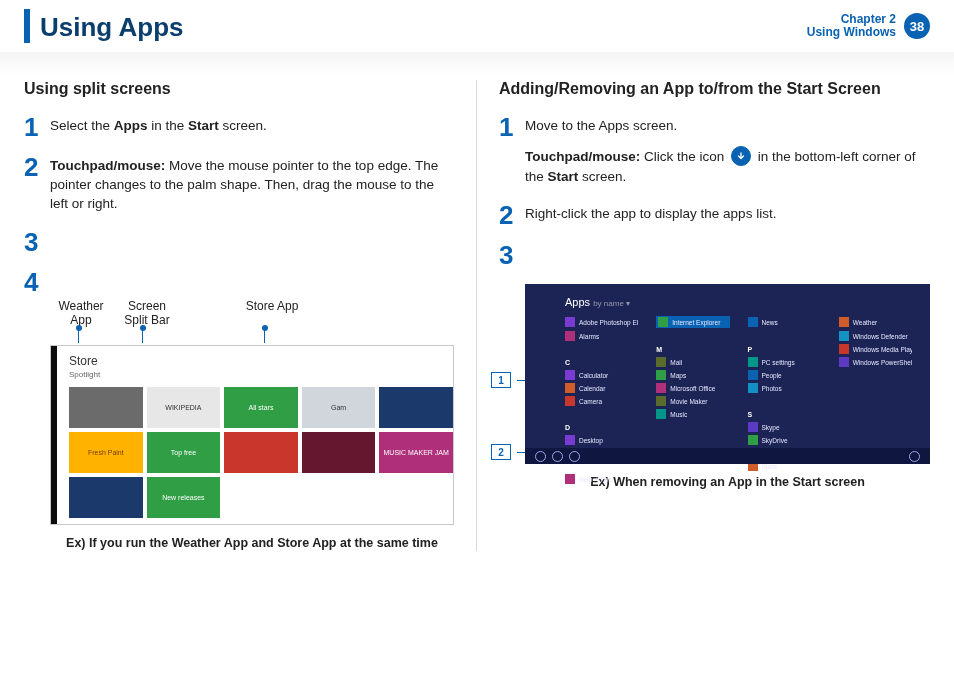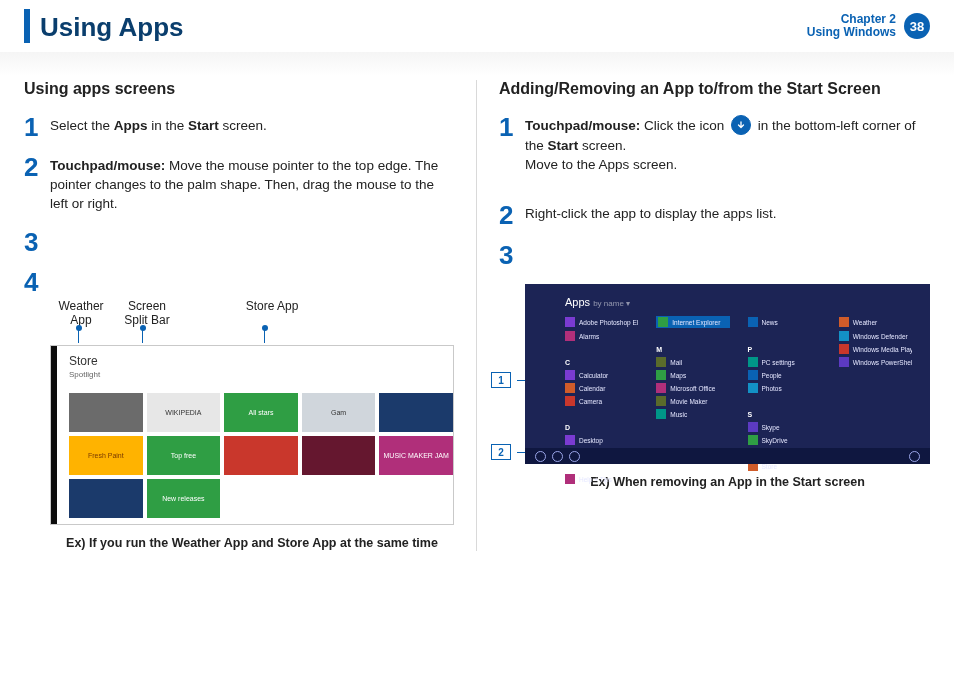--- a/index.html
+++ b/index.html
@@ -33,21 +33,21 @@
   .leader{position:absolute;border-left:1px solid #0a62b3;height:14px}
   .leader::before{content:"";position:absolute;top:-4px;left:-3px;width:6px;height:6px;border-radius:50%;background:#0a62b3}
   .split{display:flex;border:1px solid #c9c9c9;height:178px;overflow:hidden}
   .pane-weather{width:90px;background:linear-gradient(#103a66,#16253c);color:#fff;font-size:7px;padding:6px 6px 4px 6px;box-sizing:border-box;display:flex;flex-direction:column;justify-content:space-between}
   .pane-weather .top{font-size:6px;letter-spacing:.3px;line-height:8px}
   .pane-weather .temp{font-size:22px;font-weight:300}
   .pane-weather .cond{font-size:7px;opacity:.8}
   .splitbar{width:6px;background:#0c0c0c}
   .pane-store{flex:1;background:#fff;display:flex;flex-direction:column}
   .store-hdr{padding:8px 12px 2px;font-size:12px;color:#333}
-  .store-sub{padding:0 12px 14px;font-size:8px;color:#666}
+  .store-sub{padding:0 12px 8px;font-size:8px;color:#666}
   .tiles{flex:1;display:grid;grid-template-columns:repeat(5,1fr);grid-auto-rows:1fr;gap:4px;padding:0 0 6px 12px}
   .tile{display:flex;align-items:center;justify-content:center;color:#fff;font-size:7px;text-align:center;padding:2px}
   .cap{font-size:12.5px;font-weight:700;text-align:center;margin-top:10px;line-height:16px}
   
   .fig-r{margin-left:26px;margin-top:14px}
   .apps{height:180px;background:#1c2455;color:#e5e7ff;position:relative;padding:12px 18px 22px 40px;box-sizing:border-box}
   .apps-title{font-size:11px;margin-bottom:8px;color:#fff}
   .grid{display:grid;grid-template-columns:repeat(4,1fr);column-gap:18px;row-gap:3px;font-size:6.5px}
   .gi{display:flex;align-items:center;gap:4px;white-space:nowrap;overflow:hidden}
   .gi .sq{width:10px;height:10px;flex:0 0 10px}
@@ -74,21 +74,21 @@
         <div>Chapter 2</div>
         <div>Using Windows</div>
       </div>
       <div class="badge">38</div>
     </div>
   </div>
 
   <div class="cols">
 
     <div class="col col-l">
-      <div class="h2">Using apps screens</div>
+      <div class="h2">Using split screens</div>
 
       <div class="step">
         <div class="num">1</div>
         <div class="txt">
           <span>Select the </span><span class="b">Apps</span><span> in the </span><span class="b">Start</span><span> screen.</span>
         </div>
       </div>
 
       <div class="step">
         <div class="num">2</div>
@@ -143,30 +143,30 @@
         <div class="cap" style="white-space:pre-line">Ex) If you run the Weather App and Store App at the same time</div>
       </div>
     </div>
 
     <div class="col col-r">
       <div class="h2">Adding/Removing an App to/from the Start Screen</div>
 
       <div class="step">
         <div class="num">1</div>
         <div class="txt">
+          <div style="margin-bottom:12px">Move to the Apps screen.</div>
           <div>
             <span class="b">Touchpad/mouse:</span><span> Click the icon </span>
             <span class="iconc solid">
               <svg width="10" height="10" viewBox="0 0 10 10">
                   <path d="M5 2v5M2.5 5 5 7.5 7.5 5" stroke="#fff" stroke-width="1.3" fill="none" stroke-linecap="round" stroke-linejoin="round"></path>
                 </svg>
             </span>
             <span> in the bottom-left corner of the </span><span class="b">Start</span><span> screen.</span>
           </div>
-          <div style="margin-bottom:12px">Move to the Apps screen.</div>
         </div>
       </div>
 
       <div class="step">
         <div class="num">2</div>
         <div class="txt">Right-click the app to display the apps list.</div>
       </div>
 
       <div class="step">
         <div class="num">3</div>

